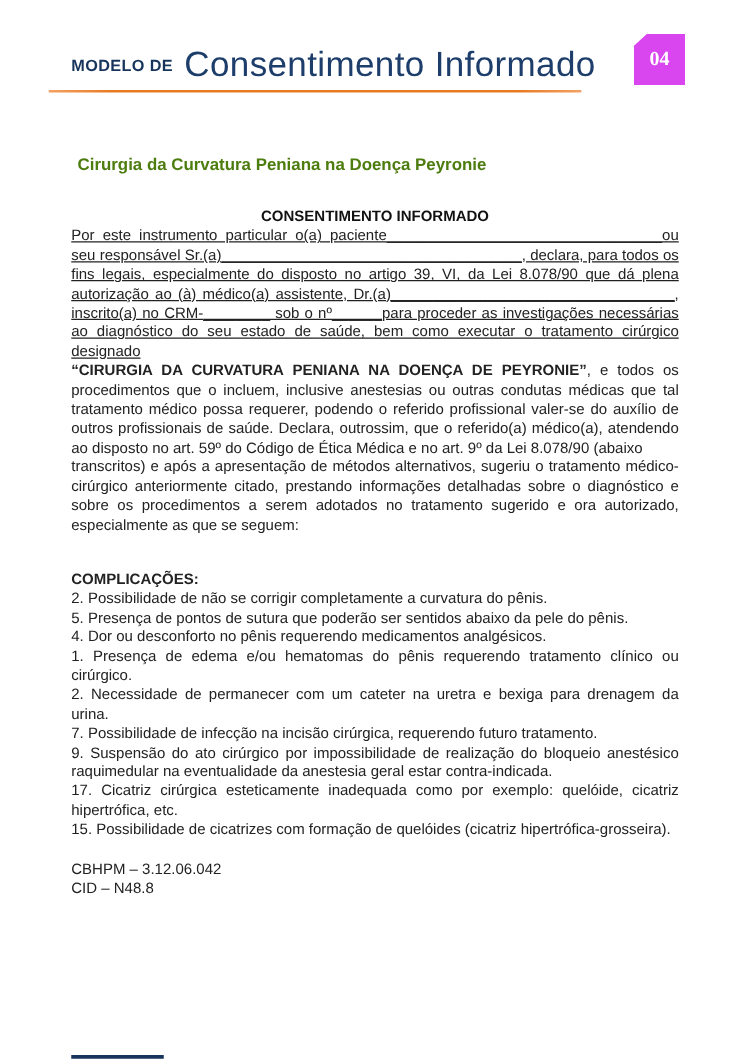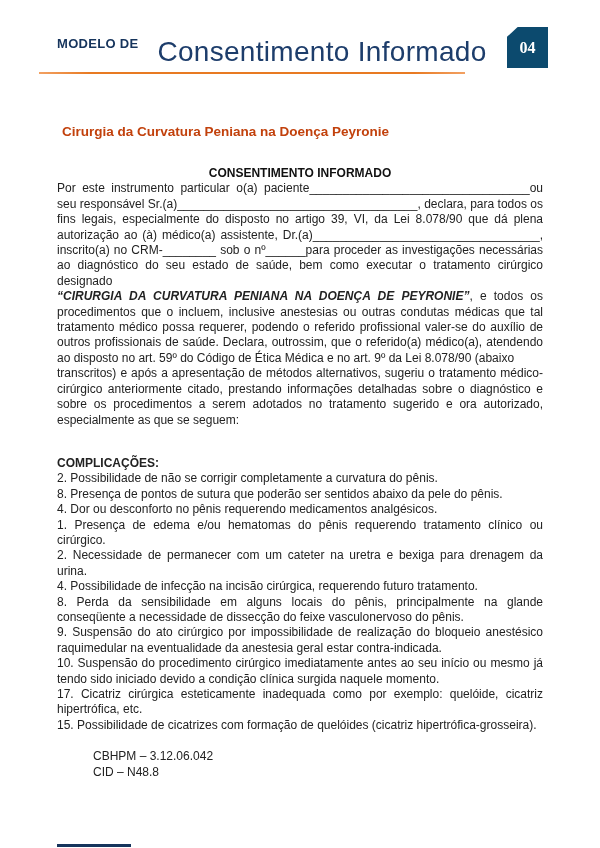--- a/index.html
+++ b/index.html
@@ -5,56 +5,56 @@
   html,body{margin:0;padding:0;}
   body{
     width:600px;height:848px;background:#ffffff;
     font-family:"Liberation Sans", sans-serif;
     color:#222;position:relative;overflow:hidden;
   }
   .page{position:absolute;inset:0;background:#fff;}
 
   
   .header-row{
-    display:flex;align-items:flex-start;gap:19px;
+    display:flex;align-items:center;gap:9px;
     margin:36px 0 0 57px;white-space:nowrap;
   }
   .kicker{
     font-size:13px;font-weight:bold;color:#16345c;letter-spacing:.3px;
   }
   .big-title{
     font-size:28px;font-weight:400;color:#1d3d6b;letter-spacing:.3px;
   }
   .accent-rule{
     height:2px;width:426px;margin:4px 0 0 39px;
     background:linear-gradient(to right,#f2a163,#e87a22 12%,#e87a22 88%,#f2a163);
   }
   .page-badge{
     position:absolute;left:507px;top:27px;width:41px;height:41px;
-    background:#0c4a6e;color:#fff;
+    background:#d946ef;color:#fff;
     display:flex;align-items:center;justify-content:center;
     font-family:"Liberation Serif", serif;font-weight:bold;font-size:16px;
     clip-path:polygon(26% 0,100% 0,100% 100%,0 100%,0 24%);
   }
 
   
   .content{margin-left:57px;width:486px;font-size:12px;line-height:15.4px;}
   .subtitle{
-    margin:49px 0 4px 5px;color:#c2410c;font-weight:bold;font-size:13.5px;line-height:17px;
+    margin:49px 0 4px 5px;color:#4d7c0f;font-weight:bold;font-size:13.5px;line-height:17px;
   }
   .doc-title{
     text-align:center;font-weight:bold;font-size:12px;margin-top:26px;color:#111;
   }
   p.just{text-align:justify;margin:0;}
-  .intro{margin-top:17px;}
-  .b{font-weight:bold;font-style:italic;}
+  .intro{margin-top:17px;text-decoration:underline;}
+  .b{font-weight:bold;}
   .def{margin-top:15px;}
   .comp-head{font-weight:bold;margin-top:28px;}
   .comp-item{text-align:justify;}
-  .codes{margin-top:16px;margin-left:36px;}
+  .codes{margin-top:16px;}
   .codes div{line-height:15.4px;}
 
   .footer-rule{
     position:absolute;left:57px;top:844px;width:74px;height:3px;background:#16345c;
   }
 </style>
 </head>
 <body>
 
 <div class="page">
@@ -74,28 +74,26 @@
 
     <p class="just intro"><span>Por este instrumento particular o(a) paciente</span><span>_________________________________</span><span>ou seu responsável Sr.(a)</span><span>____________________________________</span><span>, declara, para todos os fins legais, especialmente do disposto no artigo 39, VI, da Lei 8.078/90 que dá plena autorização ao (à) médico(a) assistente, Dr.(a)</span><span>__________________________________</span><span>, inscrito(a) no CRM-</span><span>________</span><span> sob o nº</span><span>______</span><span>para proceder as investigações necessárias ao diagnóstico do seu estado de saúde, bem como executar o tratamento cirúrgico designado</span></p>
 
     <p class="just"><span class="b">“CIRURGIA DA CURVATURA PENIANA NA DOENÇA DE PEYRONIE”</span><span>, e todos os procedimentos que o incluem, inclusive anestesias ou outras condutas médicas que tal tratamento médico possa requerer, podendo o referido profissional valer-se do auxílio de outros profissionais de saúde. Declara, outrossim, que o referido(a) médico(a), atendendo ao disposto no art. 59º do Código de Ética Médica e no art. 9º da Lei 8.078/90 (abaixo</span><br><span>transcritos) e após a apresentação de métodos alternativos, sugeriu o tratamento médico-cirúrgico anteriormente citado, prestando informações detalhadas sobre o diagnóstico e sobre os procedimentos a serem adotados no tratamento sugerido e ora autorizado, especialmente as que se seguem:</span></p>
 
 
     <div class="comp-head">COMPLICAÇÕES:</div>
 
     <div>
       <div class="comp-item">2. Possibilidade de não se corrigir completamente a curvatura do pênis.</div>
-      <div class="comp-item">8. Presença de pontos de sutura que poderão ser sentidos abaixo da pele do pênis.</div>
+      <div class="comp-item">5. Presença de pontos de sutura que poderão ser sentidos abaixo da pele do pênis.</div>
       <div class="comp-item">4. Dor ou desconforto no pênis requerendo medicamentos analgésicos.</div>
       <div class="comp-item">1. Presença de edema e/ou hematomas do pênis requerendo tratamento clínico ou cirúrgico.</div>
       <div class="comp-item">2. Necessidade de permanecer com um cateter na uretra e bexiga para drenagem da urina.</div>
-      <div class="comp-item">4. Possibilidade de infecção na incisão cirúrgica, requerendo futuro tratamento.</div>
-      <div class="comp-item">8. Perda da sensibilidade em alguns locais do pênis, principalmente na glande conseqüente a necessidade de dissecção do feixe vasculonervoso do pênis.</div>
+      <div class="comp-item">7. Possibilidade de infecção na incisão cirúrgica, requerendo futuro tratamento.</div>
       <div class="comp-item">9. Suspensão do ato cirúrgico por impossibilidade de realização do bloqueio anestésico raquimedular na eventualidade da anestesia geral estar contra-indicada.</div>
-      <div class="comp-item">10. Suspensão do procedimento cirúrgico imediatamente antes ao seu início ou mesmo já tendo sido iniciado devido a condição clínica surgida naquele momento.</div>
       <div class="comp-item">17. Cicatriz cirúrgica esteticamente inadequada como por exemplo: quelóide, cicatriz hipertrófica, etc.</div>
       <div class="comp-item">15. Possibilidade de cicatrizes com formação de quelóides (cicatriz hipertrófica-grosseira).</div>
     </div>
 
     <div class="codes">
       <div>CBHPM – 3.12.06.042</div>
       <div>CID – N48.8</div>
     </div>
 
   </div>

